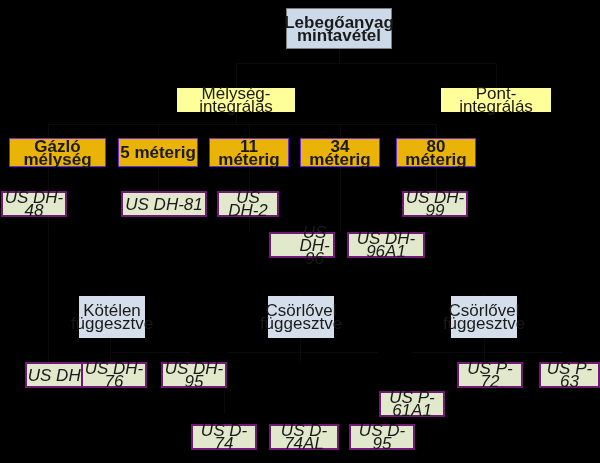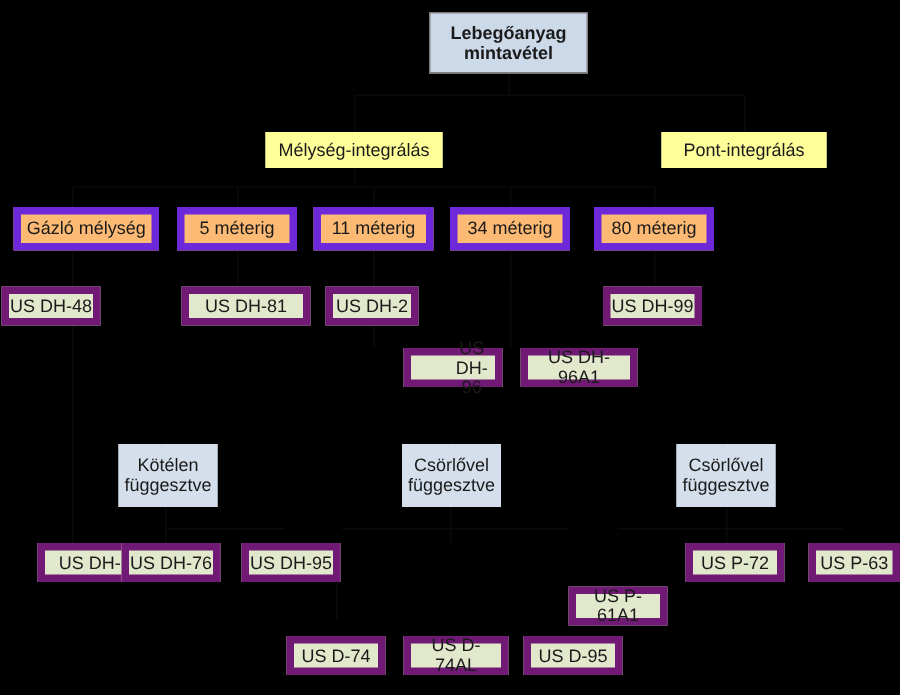--- a/index.html
+++ b/index.html
@@ -15,42 +15,44 @@
     font-family: "Liberation Sans", sans-serif;
     overflow: hidden;
   }
   .node {
     position: absolute;
     box-sizing: border-box;
     display: flex;
     align-items: center;
     justify-content: center;
     text-align: center;
-    font-size: 12px;
+    font-size: 17px;
     line-height: 13px;
     color: #1a1a1a;
     letter-spacing: 0px;
     white-space: pre-line;
   }
   .n-root {
     background: #ccd9e8;
     border: 1px solid #7f7f7f;
     font-weight: bold;
   }
   .n-method {
     background: #ffff99;
     border: 1px solid #ffff99;
   }
   .n-depth {
-    background: #fdba74;
-    border: 5px solid #6d28d9;
+    background: #eab308;
+    border: 1px solid #6d28d9;
+    font-weight: bold;
   }
   .n-device {
     background: #e1e8cb;
-    border: 5px solid #701a75;
+    border: 2px solid #701a75;
+    font-style: italic;
   }
   .n-susp {
     background: #d5dfeb;
     border: 1px solid #d5dfeb;
   }
   .edge {
     position: absolute;
     background: #0a0a0a;
   }
   .edge.h { height: 1px; }

